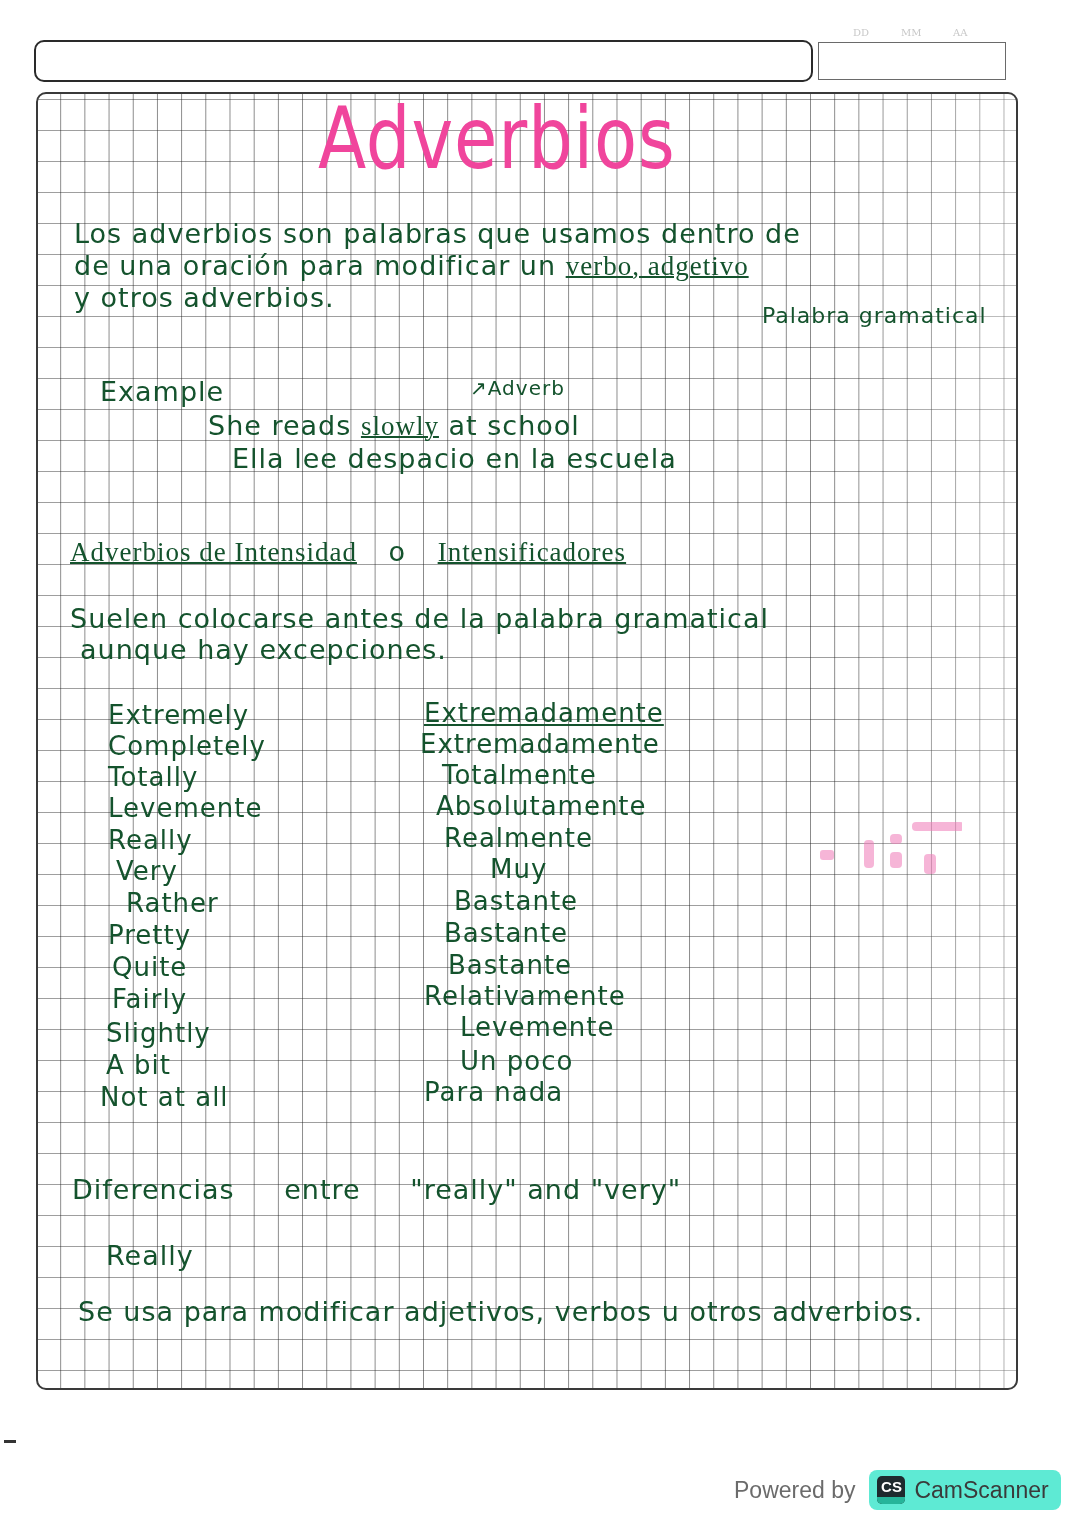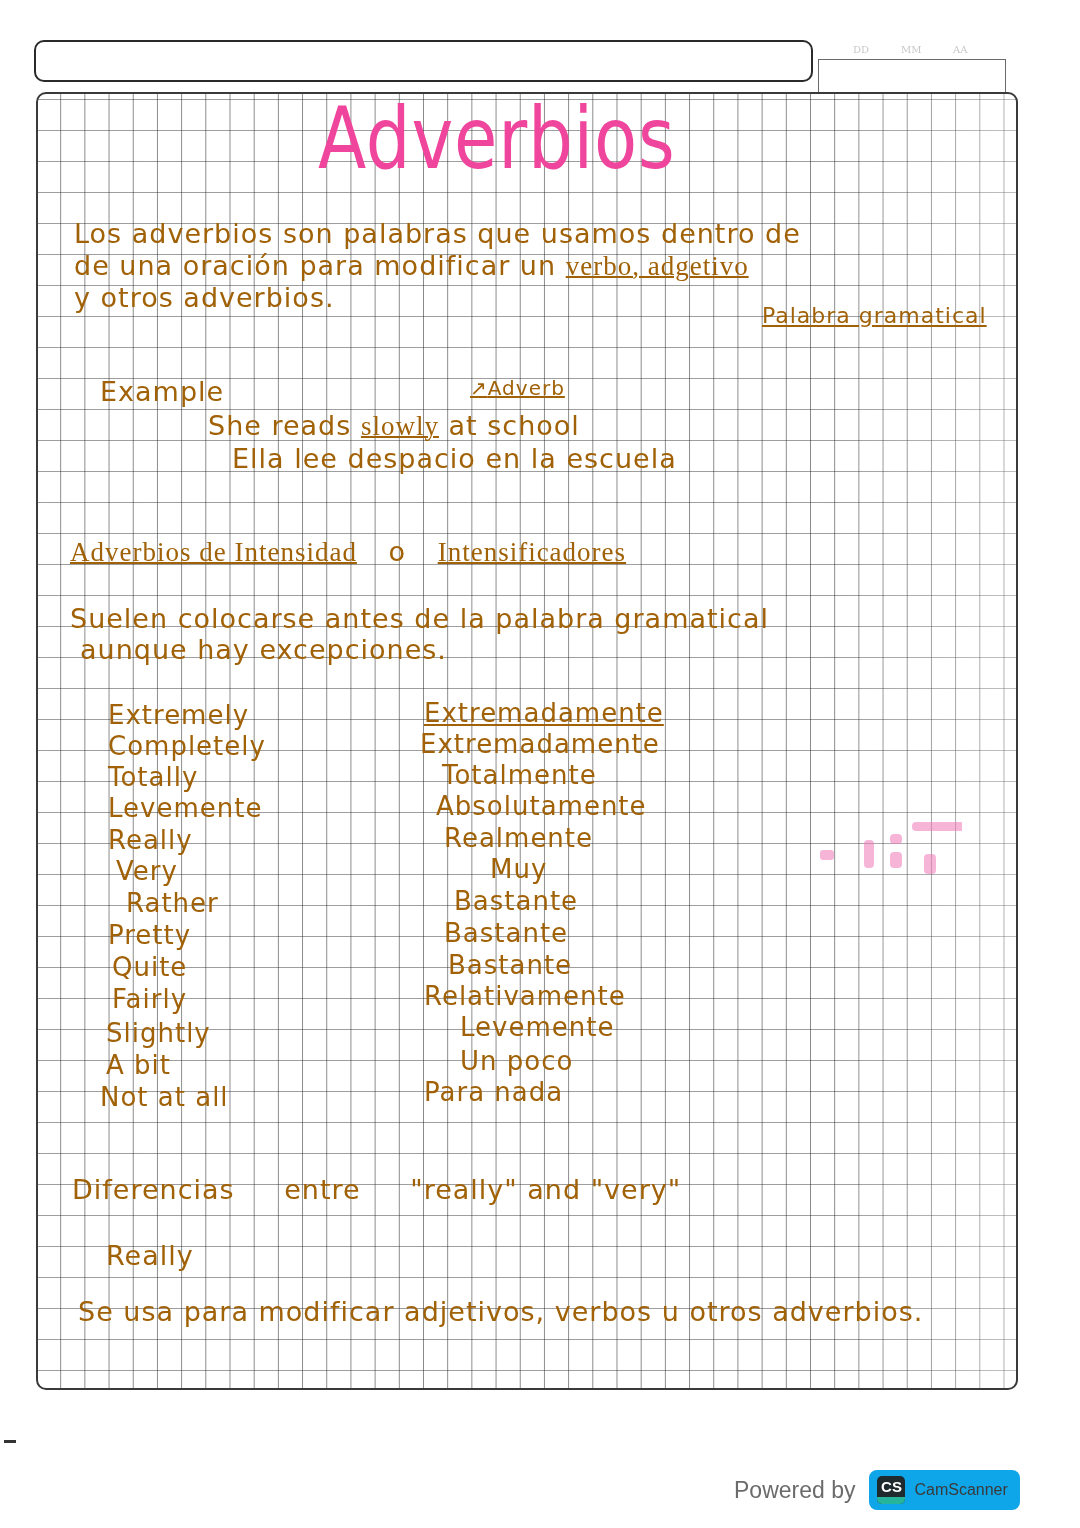--- a/index.html
+++ b/index.html
@@ -1,47 +1,47 @@
 <!DOCTYPE html>
 <html><head>
 <meta charset="utf-8">
 <style>
   html, body { margin:0; padding:0; }
   body { width:1080px; height:1528px; background:#ffffff; position:relative; overflow:hidden;
          font-family:"DejaVu Sans", sans-serif; color:#1a1a1a; }
   .header-bar { position:absolute; left:34px; top:40px; width:775px; height:38px; border:2px solid #2a2a2a;
                 border-radius:10px; background:#fff; }
-  .date-box { position:absolute; left:818px; top:59px; width:186px; height:36px; border:1.5px solid #6a6a6a;
+  .date-box { position:absolute; left:818px; top:42px; width:186px; height:36px; border:1.5px solid #6a6a6a;
               border-radius:0; }
   .date-hint { position:absolute; top:28px; font-size:10px; color:#c8c8c8; font-family:"DejaVu Serif", serif; }
   .sheet { position:absolute; left:36px; top:92px; width:978px; height:1294px; border:2px solid #3a3a3a; border-radius:10px;
            background-color:#fff;
            background-image:
              linear-gradient(to right, rgba(40,40,40,0.55) 1.2px, transparent 1.2px),
              linear-gradient(to bottom, rgba(40,40,40,0.45) 1.2px, transparent 1.2px);
            background-size:24.2px 31px; background-position:-2px 5px; }
   .sheet-fade { position:absolute; right:0; top:0; width:180px; height:100%;
                 background:linear-gradient(to right, rgba(255,255,255,0), rgba(255,255,255,0.35)); border-radius:10px; }
-  .hw { position:absolute; font-family:"DejaVu Sans", sans-serif; color:#a16207; white-space:nowrap; letter-spacing:1px; }
+  .hw { position:absolute; font-family:"DejaVu Sans", sans-serif; color:#14532d; white-space:nowrap; letter-spacing:1px; }
   .title { position:absolute; left:318px; top:88px; font-size:86px; color:#f0459c; font-family:"DejaVu Sans", sans-serif;
            letter-spacing:1px; transform:scaleX(0.82); transform-origin:left top; font-weight:normal; }
   .p { font-size:27px; }
   .u { text-decoration:underline; text-decoration-thickness:2px;font-family:Liberation Serif, serif; }
-  .small { font-size:22px;text-decoration:underline; }
+  .small { font-size:22px; }
   .row-en { position:absolute; left:108px; font-size:26px; }
   .row-es { position:absolute; font-size:26px; }
   .pink-scribble { position:absolute; left:812px; top:820px; width:150px; height:70px; }
   .footer { position:absolute; left:734px; top:1470px; display:flex; align-items:center;text-align:right; }
   .powered { font-family:"Liberation Sans", sans-serif; font-size:23px; color:#6b6b6b; margin-right:14px; }
-  .cs-pill { display:flex; align-items:center; background:#0ea5e9; border-radius:8px; padding:6px 12px 6px 8px; }
+  .cs-pill { display:flex; align-items:center; background:#5eead4; border-radius:8px; padding:6px 12px 6px 8px; }
   .cs-logo { width:28px; height:28px; border-radius:5px; background:#1e2a2e; position:relative; overflow:hidden;
              color:#fff; font-family:"Liberation Sans", sans-serif; font-weight:bold; font-size:15px;
              display:flex; align-items:flex-start; justify-content:center; line-height:22px; }
   .cs-logo::after { content:""; position:absolute; left:0; bottom:0; width:100%; height:7px; background:#26b59a; }
-  .cs-name { font-family:"Liberation Sans", sans-serif; font-size:16px; color:#3a3a3a; margin-left:9px; }
+  .cs-name { font-family:"Liberation Sans", sans-serif; font-size:23px; color:#3a3a3a; margin-left:9px; }
   .edge-mark { position:absolute; left:4px; top:1440px; width:12px; height:3px; background:#333; }
 </style>
 </head>
 <body>
 
 <div class="edge-mark"></div>
 
 <div class="header-bar"></div>
 <div class="date-box">
   <span class="date-hint" style="left:34px;top:-16px">DD</span>

